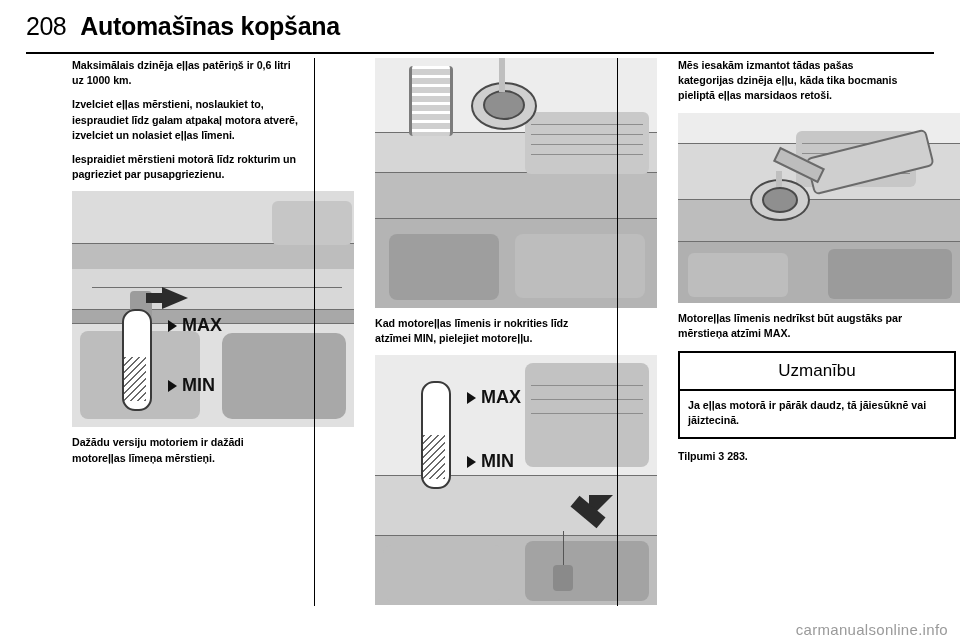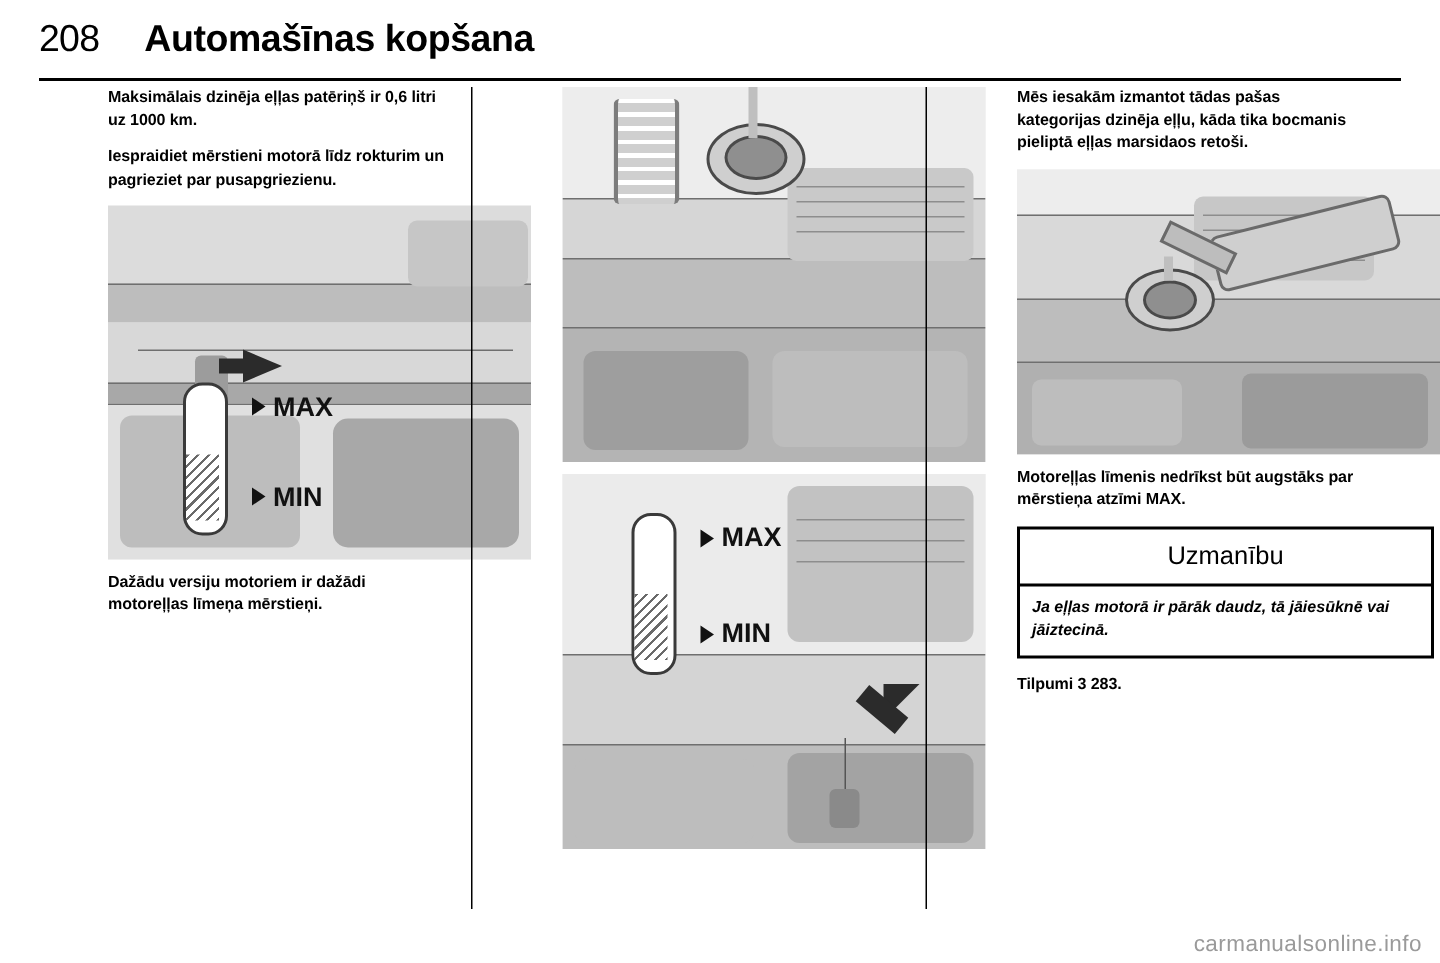--- a/index.html
+++ b/index.html
@@ -35,21 +35,21 @@
   .header .pagenum {
     font-size: 25px;
     font-weight: normal;
     color: #000;
     letter-spacing: -0.5px;
   }
   .header .title {
     font-size: 25px;
     font-weight: bold;
     color: #000;
-    margin-left: 30px;
+    margin-left: 14px;
     letter-spacing: -0.3px;
   }
   .columns {
     position: absolute;
     left: 26px;
     top: 58px;
     width: 908px;
     height: 548px;
     display: flex;
   }
@@ -144,21 +144,20 @@
     padding: 8px 0 8px 0;
     border-bottom: 2px solid #000;
     color: #000;
   }
   .caution-body {
     font-size: 10.7px;
     font-weight: bold;
     line-height: 1.42;
     padding: 7px 8px 9px 8px;
     color: #000;
-    font-style: italic;
   }
   .watermark {
     position: absolute;
     right: 12px;
     bottom: 4px;
     font-size: 15px;
     color: #9a9a9a;
     letter-spacing: 0.3px;
     margin-left: 40px;
   }
@@ -176,20 +175,21 @@
 
   <div class="header">
     <span class="pagenum">208</span>
     <span class="title">Automašīnas kopšana</span>
   </div>
 
   <div class="columns">
 
     <div class="col">
       <p class="body">Maksimālais dzinēja eļļas patēriņš ir 0,6 litri uz 1000 km.</p>
+      <p class="body">Izvelciet eļļas mērstieni, noslaukiet to, iespraudiet līdz galam atpakaļ motora atverē, izvelciet un nolasiet eļļas līmeni.</p>
       <p class="body">Iespraidiet mērstieni motorā līdz rokturim un pagrieziet par pusapgriezienu.</p>
 
       <div class="figure fig-h235">
 
         <div class="shade" style="left:0;top:0;width:282px;height:60px;background:#dcdcdc;"></div>
         <div class="shade2" style="left:0;top:52px;width:282px;height:26px;"></div>
         <div class="shade" style="left:0;top:78px;width:282px;height:40px;background:#d8d8d8;"></div>
         <div class="shade3" style="left:0;top:118px;width:282px;height:14px;"></div>
         <div class="shade4" style="left:0;top:132px;width:282px;height:104px;background:#e0e0e0;"></div>
         <div class="line" style="left:0;top:52px;width:282px;"></div>
@@ -243,20 +243,21 @@
         <div class="shade2" style="left:140px;top:176px;width:130px;height:64px;border-radius:8px;"></div>
 
         <div style="position:absolute;left:34px;top:8px;width:38px;height:70px;border-left:3px solid #7c7c7c;border-right:3px solid #7c7c7c;background:repeating-linear-gradient(#ffffff 0 3px,#cfcfcf 3px 9px);border-radius:4px;"></div>
 
         <div class="cap-circle" style="left:96px;top:24px;width:62px;height:44px;"></div>
         <div class="cap-circle" style="left:108px;top:32px;width:38px;height:26px;background:#8f8f8f;"></div>
 
         <div style="position:absolute;left:124px;top:0;width:6px;height:34px;background:#bfbfbf;"></div>
       </div>
 
+      <p class="body">Kad motoreļļas līmenis ir nokrities līdz atzīmei MIN, pielejiet motoreļļu.</p>
 
       <div class="figure fig-h250">
         <div class="shade4" style="left:0;top:0;width:282px;height:120px;background:#ebebeb;"></div>
         <div class="shade" style="left:0;top:120px;width:282px;height:60px;background:#d4d4d4;"></div>
         <div class="shade2" style="left:0;top:180px;width:282px;height:70px;"></div>
         <div class="line" style="left:0;top:120px;width:282px;"></div>
         <div class="line" style="left:0;top:180px;width:282px;"></div>
         <div class="shade3" style="left:150px;top:8px;width:124px;height:104px;border-radius:8px;background:#c2c2c2;"></div>
         <div class="line" style="left:156px;top:30px;width:112px;background:#8d8d8d;"></div>
         <div class="line" style="left:156px;top:44px;width:112px;background:#8d8d8d;"></div>

